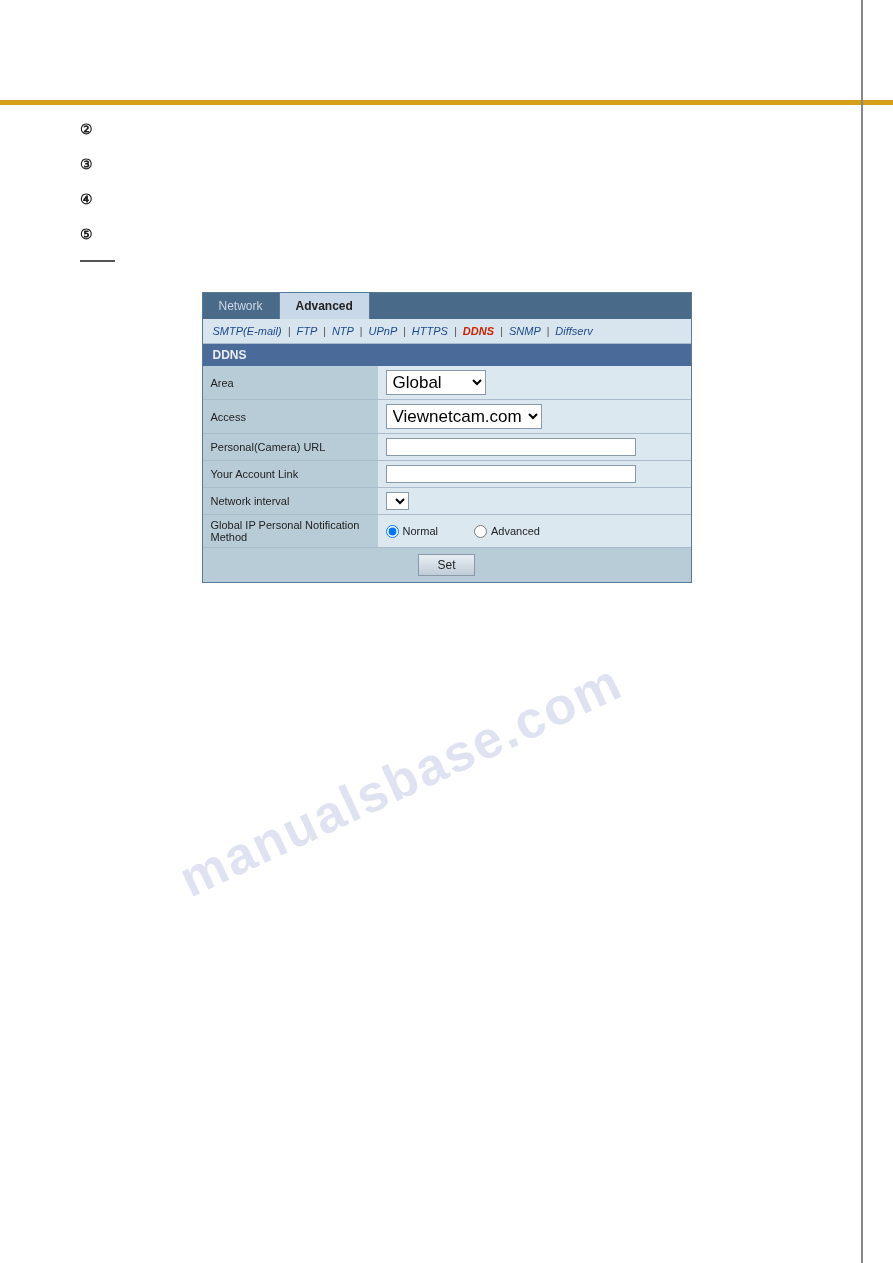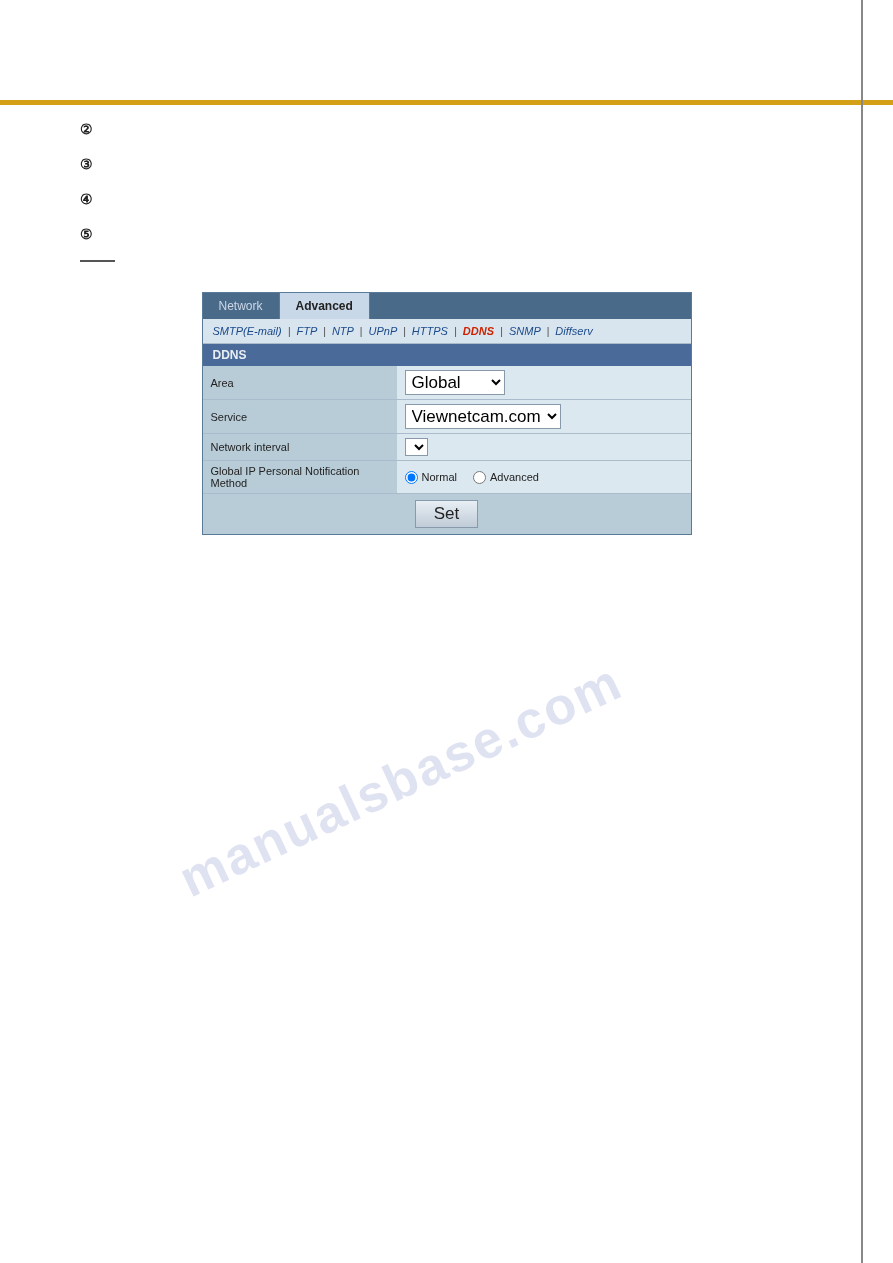--- a/index.html
+++ b/index.html
@@ -128,21 +128,21 @@
     .form-row td {
       padding: 4px 8px;
       font-size: 11px;
       vertical-align: middle;
       border-bottom: 1px solid #aabccc;
     }
 
     .form-row td:first-child {
       background: #b8ccd8;
       color: #222;
-      width: 194px;
+      width: 175px;
       font-size: 11px;
     }
 
     .form-row td:last-child {
       background: #dce8f0;
     }
 
     .form-select {
       font-size: 17px;
       padding: 1px 2px;
@@ -156,21 +156,21 @@
       padding: 1px 4px;
       border: 1px solid #8899aa;
       background: #fff;
       width: 250px;
       height: 18px;
     }
 
     .radio-group {
       display: flex;
       align-items: center;
-      gap: 16px;
+      gap: 36px;
     }
 
     .radio-label {
       display: flex;
       align-items: center;
       gap: 4px;
       font-size: 11px;
       color: #222;
     }
 
@@ -178,21 +178,21 @@
     .set-button-row {
       background: #b8ccd8;
       text-align: center;
       padding: 6px;
     }
 
     .set-button {
       background: linear-gradient(to bottom, #e8eef4, #c0ccd8);
       border: 1px solid #8899aa;
       padding: 3px 18px;
-      font-size: 17px;
+      font-size: 12px;
       cursor: pointer;
       color: #222;
     }
 
     
     .watermark {
       position: absolute;
       top: 750px;
       left: 160px;
       font-size: 52px;
@@ -292,29 +292,41 @@
           <tr class="form-row">
             <td>Area</td>
             <td>
               <select class="form-select">
                 <option>Global</option>
               </select>
             </td>
           </tr>
 
           <tr class="form-row">
-            <td>Service</td>
+            <td>Access</td>
             <td>
               <select class="form-select">
                 <option>Viewnetcam.com</option>
               </select>
             </td>
           </tr>
 
-
+          <tr class="form-row">
+            <td>Personal(Camera) URL</td>
+            <td>
+              <input type="text" class="form-input" value="" style="">
+            </td>
+          </tr>
+
+          <tr class="form-row">
+            <td>Your Account Link</td>
+            <td>
+              <input type="text" class="form-input" value="" style="">
+            </td>
+          </tr>
 
           <tr class="form-row">
             <td>Network interval</td>
             <td>
               <div class="access-interval-cell">
                 <select class="small-select">
                   <option>1h</option>
                 </select>
               </div>
             </td>

